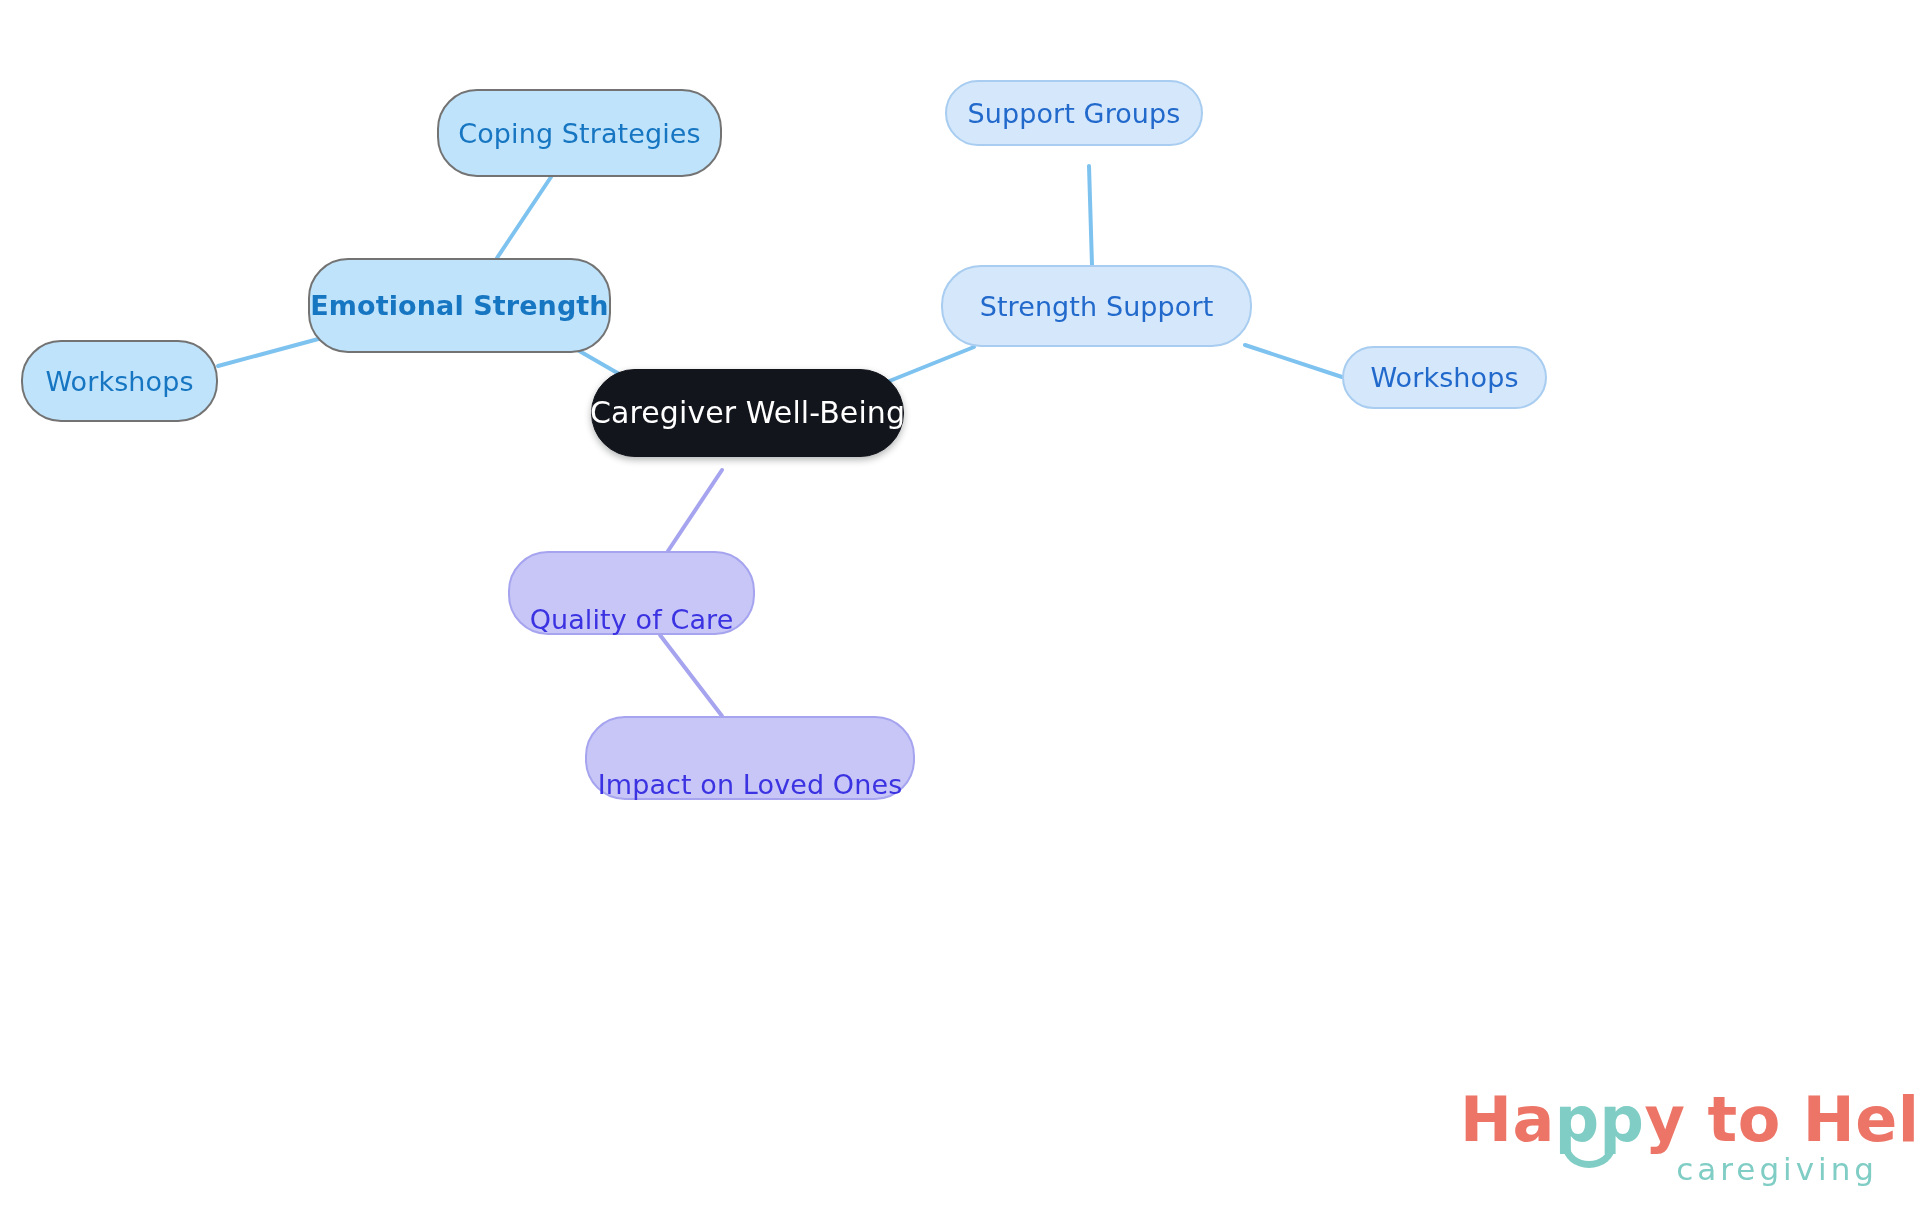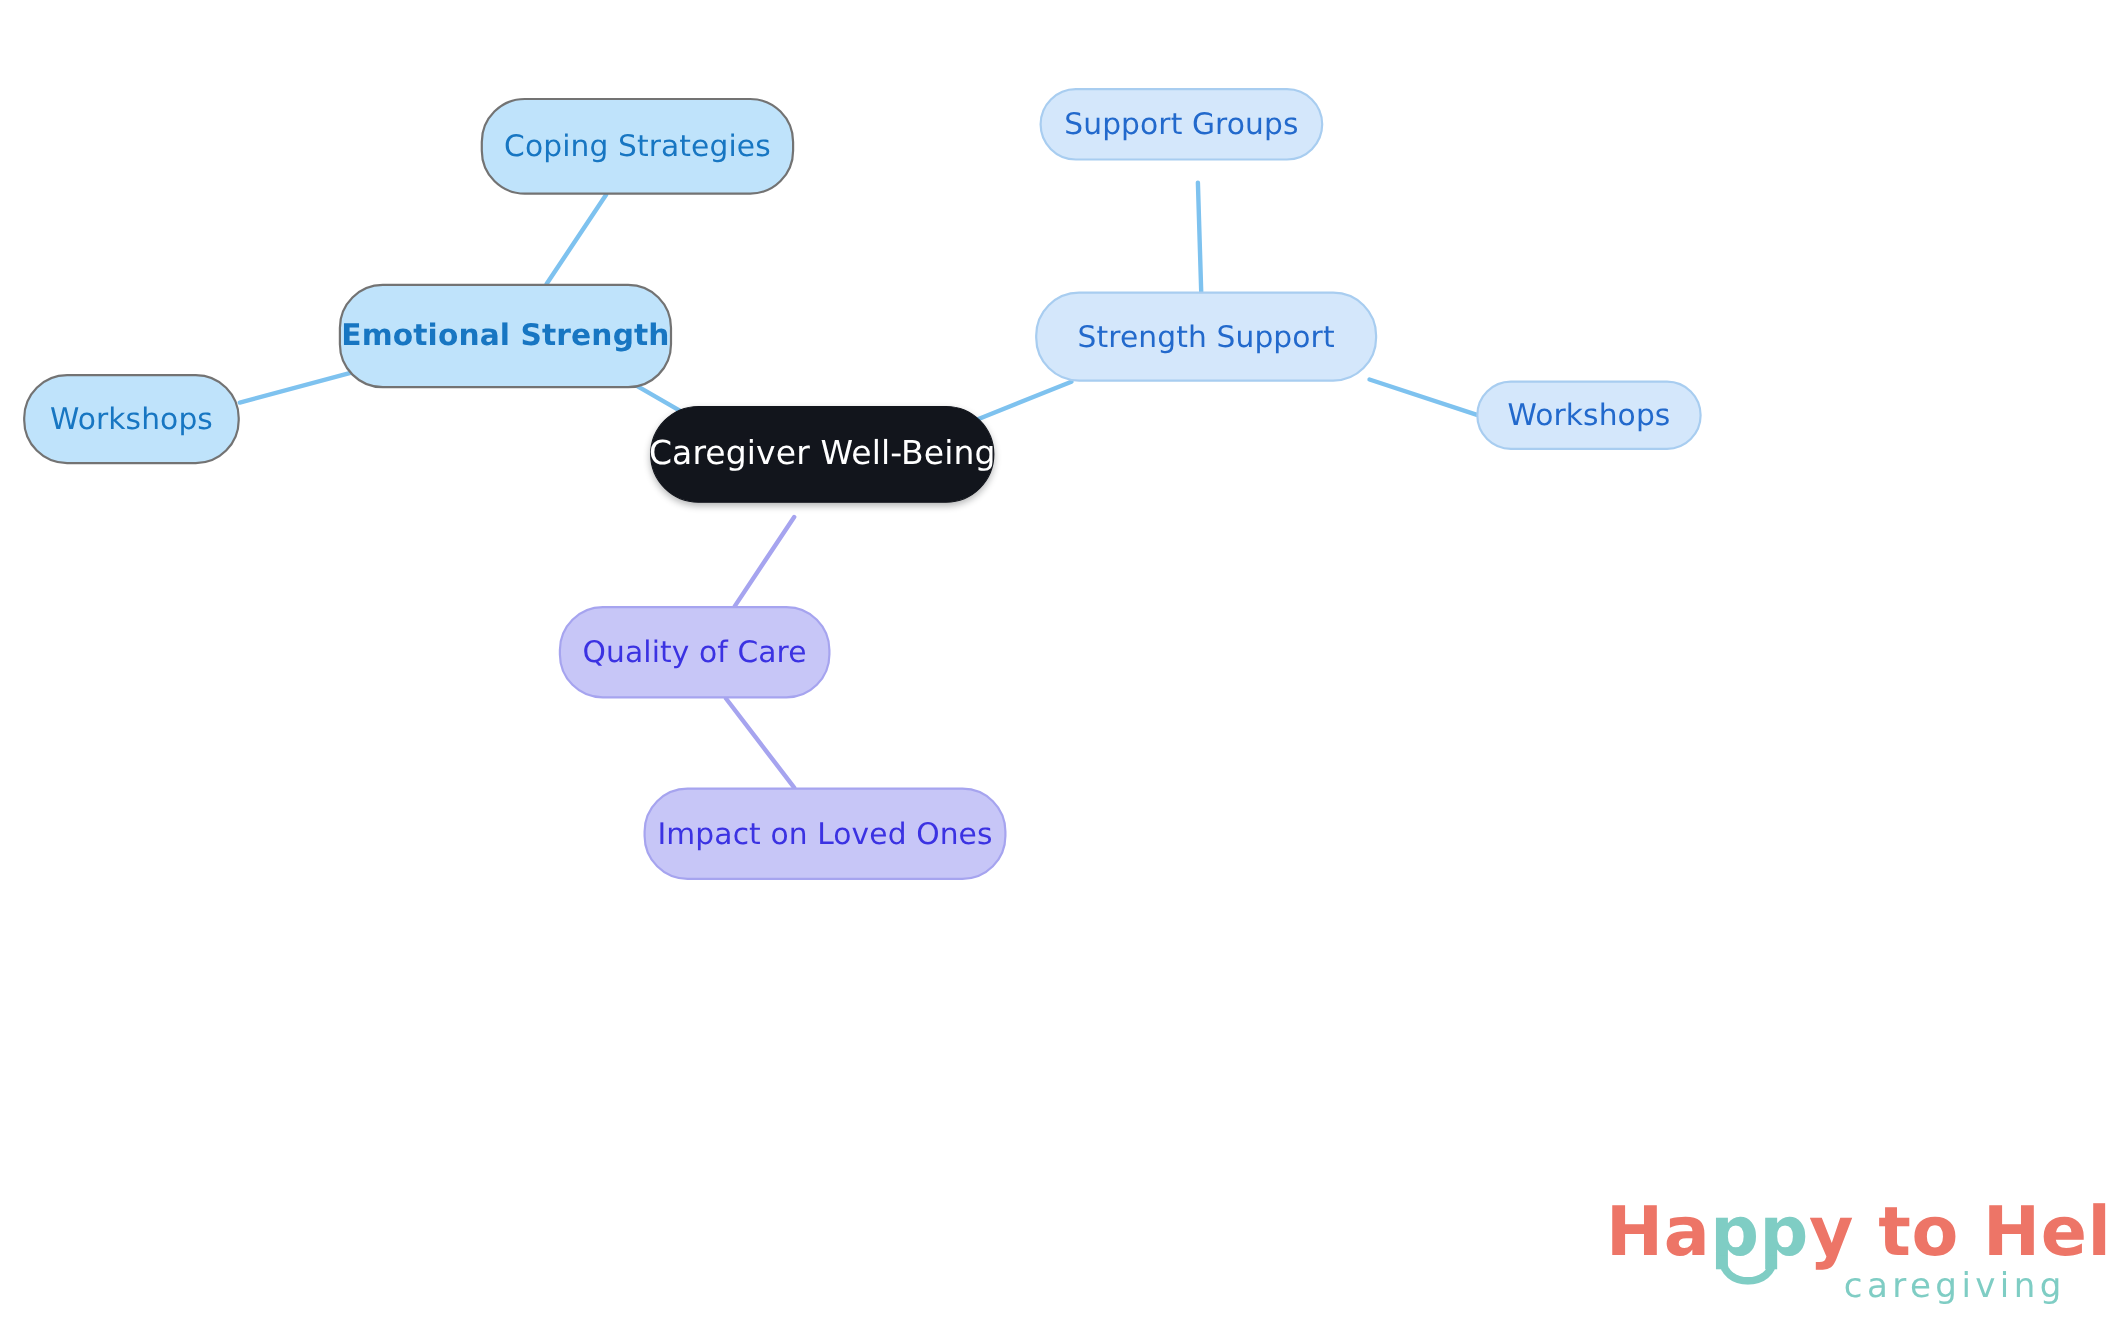--- a/index.html
+++ b/index.html
@@ -73,20 +73,21 @@
     font-size: 27px;
   }
 
   
   .node--violet {
     background: #c7c6f7;
     border: 2px solid #a6a4ef;
     border-radius: 40px;
     color: #3b32e2;
     font-size: 27px;
+    align-items: flex-end;
   }
 
   
   #brand {
     position: absolute;
     right: 40px;
     bottom: 22px;
     width: 420px;
     height: 110px;
   }

